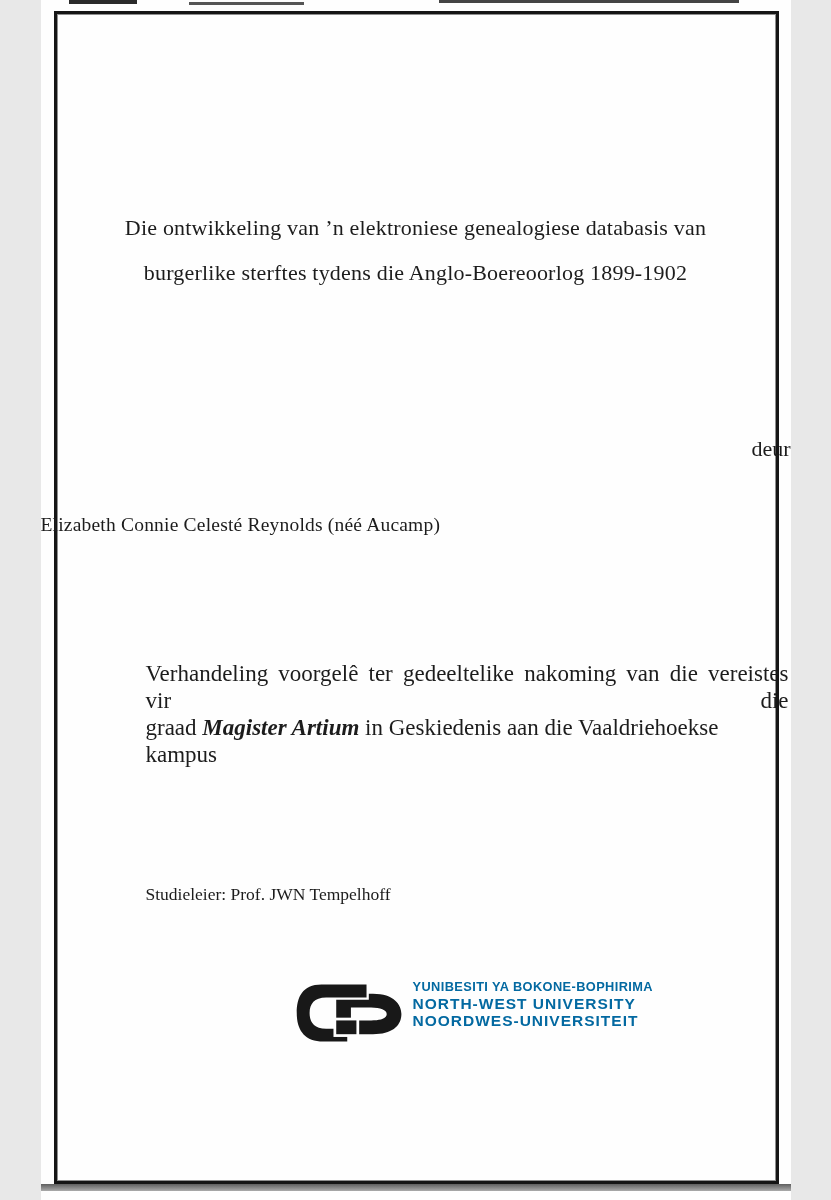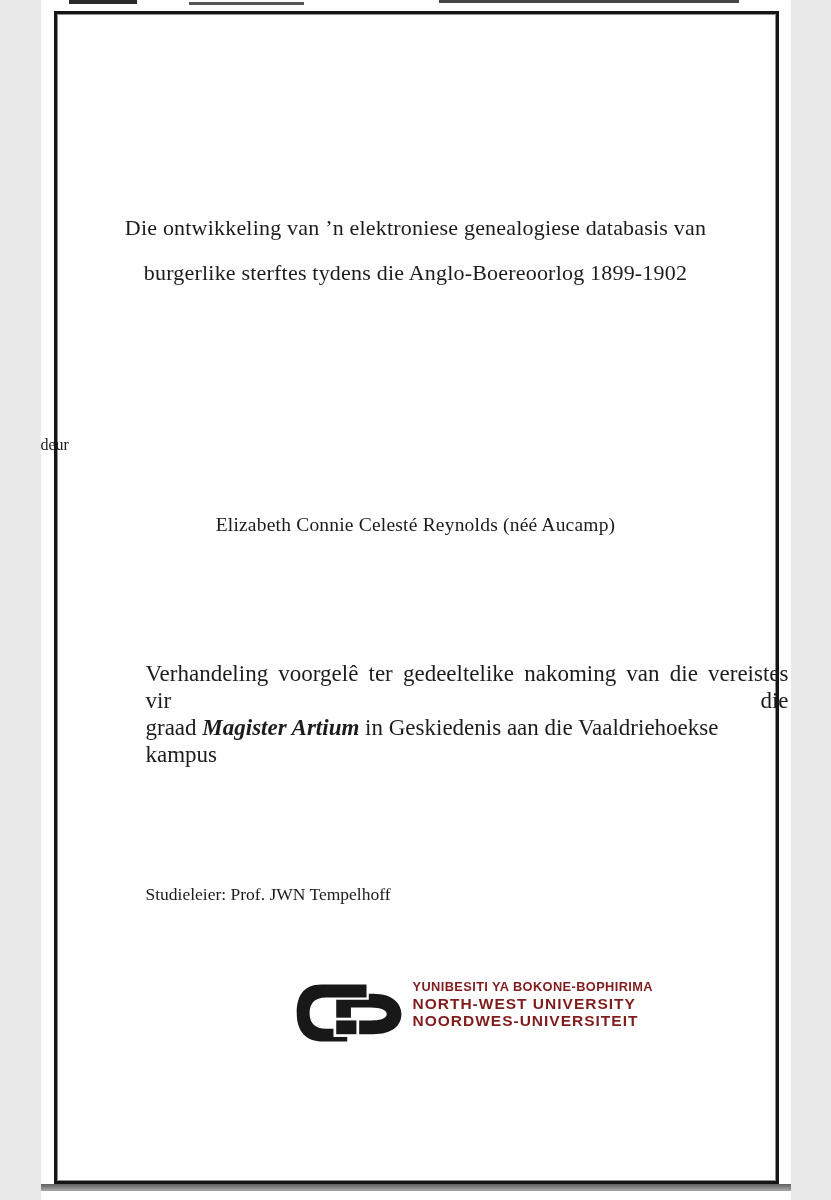--- a/index.html
+++ b/index.html
@@ -18,44 +18,44 @@
     position:absolute; left:0; right:0; top:1184px; height:7px;
     background:linear-gradient(to bottom,#5f5f5f,#ababab);
   }
   .title-block {
     position:absolute; left:60px; right:60px; top:205px;
     text-align:center; font-size:22px; line-height:45px;
     letter-spacing:0.2px;
   }
   .byline {
     position:absolute; left:0; right:0; top:436px;
-    text-align:left; font-size:16px;
+    text-align:right; font-size:22px;
   }
   .author {
     position:absolute; left:0; right:0; top:514px;
-    text-align:center; font-size:19.5px; letter-spacing:0.2px;
+    text-align:left; font-size:19.5px; letter-spacing:0.2px;
   }
   .statement {
     position:absolute; left:105px; width:643px; top:660px;
     font-size:23px; line-height:27px;
   }
   .statement .justified { text-align:justify; text-align-last:justify; }
   .it { font-style:italic;font-weight:bold; }
   .supervisor-block {
     position:absolute; left:105px; top:881px;
     font-size:17.5px; line-height:26px;text-align:center;
   }
   .logo {
     position:absolute; left:253px; top:974px;
     display:flex; align-items:flex-start;
   }
   .logo-mark { flex:0 0 auto; margin-top:3px; }
   .logo-text {
     margin-left:7px; padding-top:5px;
-    font-family:"Liberation Sans", sans-serif; color:#7f1d1d;
+    font-family:"Liberation Sans", sans-serif; color:#0369a1;
     font-weight:700;
   }
   .logo-text .l1 { font-size:12.8px; letter-spacing:0.4px; line-height:16px; }
   .logo-text .l2, .logo-text .l3 { font-size:15.5px; letter-spacing:1px; line-height:17px; }
 </style>
 </head>
 <body>
 
 <div class="page">
 

